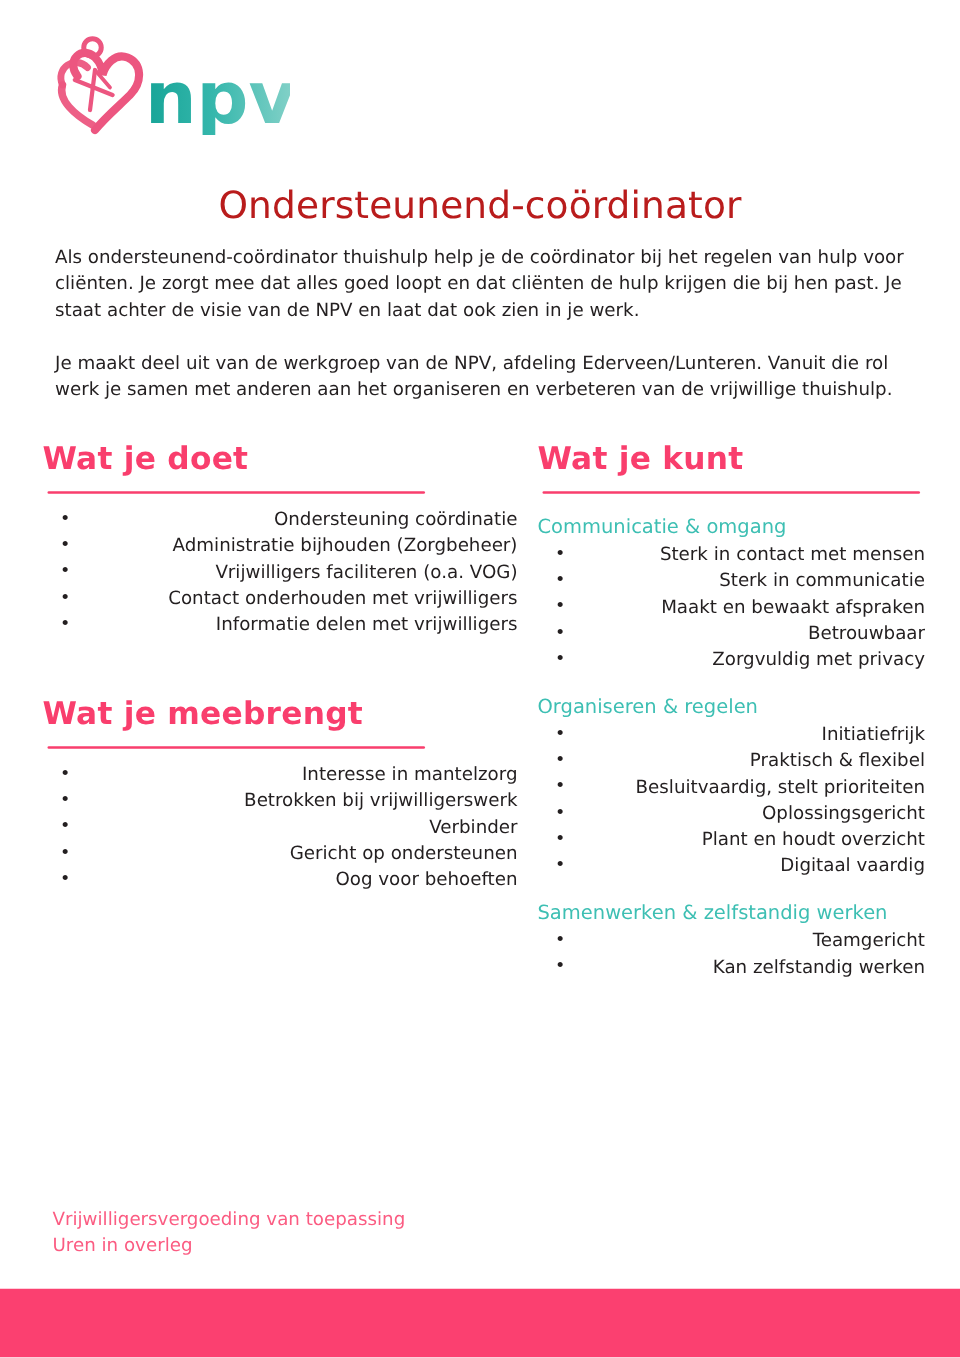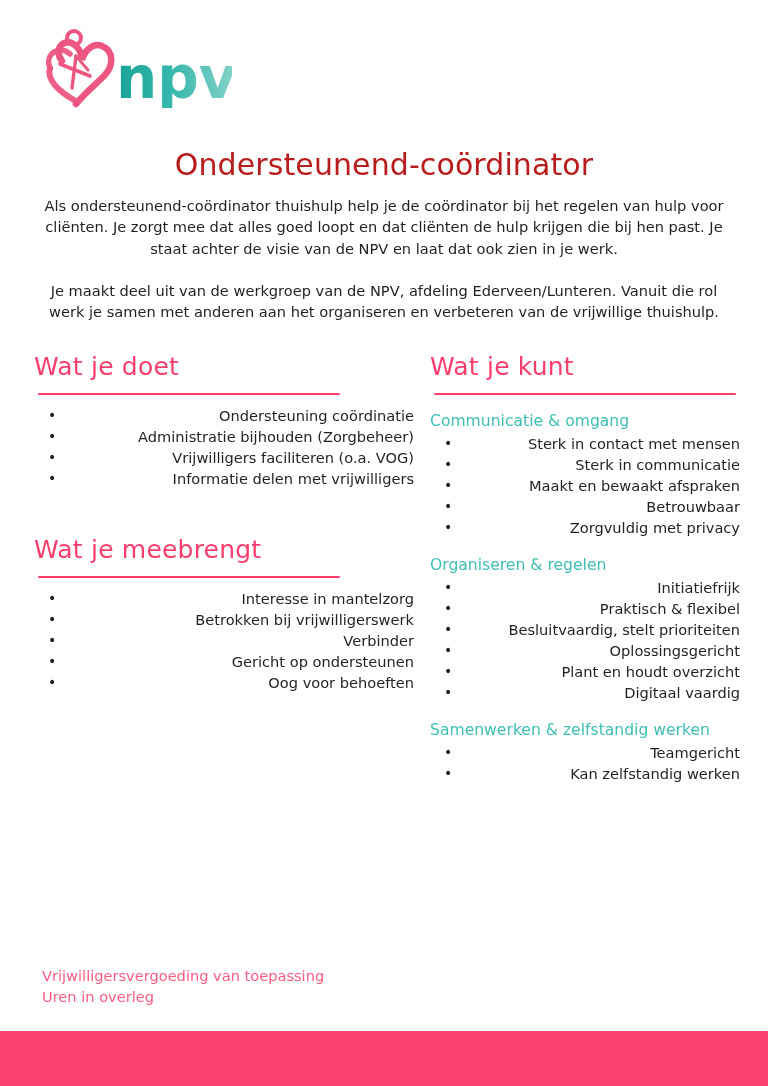--- a/index.html
+++ b/index.html
@@ -44,21 +44,20 @@
     letter-spacing: 0.1px;
     color: #b91c1c;
     font-family: "DejaVu Sans", sans-serif;
   }
 
   
   .intro {
     position: absolute;
     left: 44px;
     width: 680px;
-    text-align: center;
     font-size: 14.6px;
     line-height: 21.5px;
     color: #231f20;
   }
   .intro-1 { top: 180px; }
   .intro-2 { top: 265px; }
 
   
   .col-left {
     position: absolute;
@@ -71,21 +70,21 @@
     left: 430px;
     top: 352px;
     width: 310px;
   }
 
   .block { margin-bottom: 0; }
 
   h2.section-title {
     margin: 0;
     font-size: 25px;
-    font-weight: 400;
+    font-weight: 700;
     color: #F93E6D;
     line-height: 30px;
     letter-spacing: 0.2px;
   }
   .rule {
     height: 2px;
     background: #F93E6D;
     margin-top: 11px;
     margin-bottom: 10px;
     border-radius: 1px;
@@ -189,20 +188,21 @@
 
   <div class="col-left">
 
     <div class="block">
       <h2 class="section-title">Wat je doet</h2>
       <div class="rule rule-left"></div>
       <ul class="bullets">
         <li>Ondersteuning coördinatie</li>
         <li>Administratie bijhouden (Zorgbeheer)</li>
         <li>Vrijwilligers faciliteren (o.a. VOG)</li>
+        <li>Contact onderhouden met vrijwilligers</li>
         <li>Informatie delen met vrijwilligers</li>
       </ul>
     </div>
 
     <div class="gap-meebrengt"></div>
 
     <div class="block">
       <h2 class="section-title">Wat je meebrengt</h2>
       <div class="rule rule-left"></div>
       <ul class="bullets">

